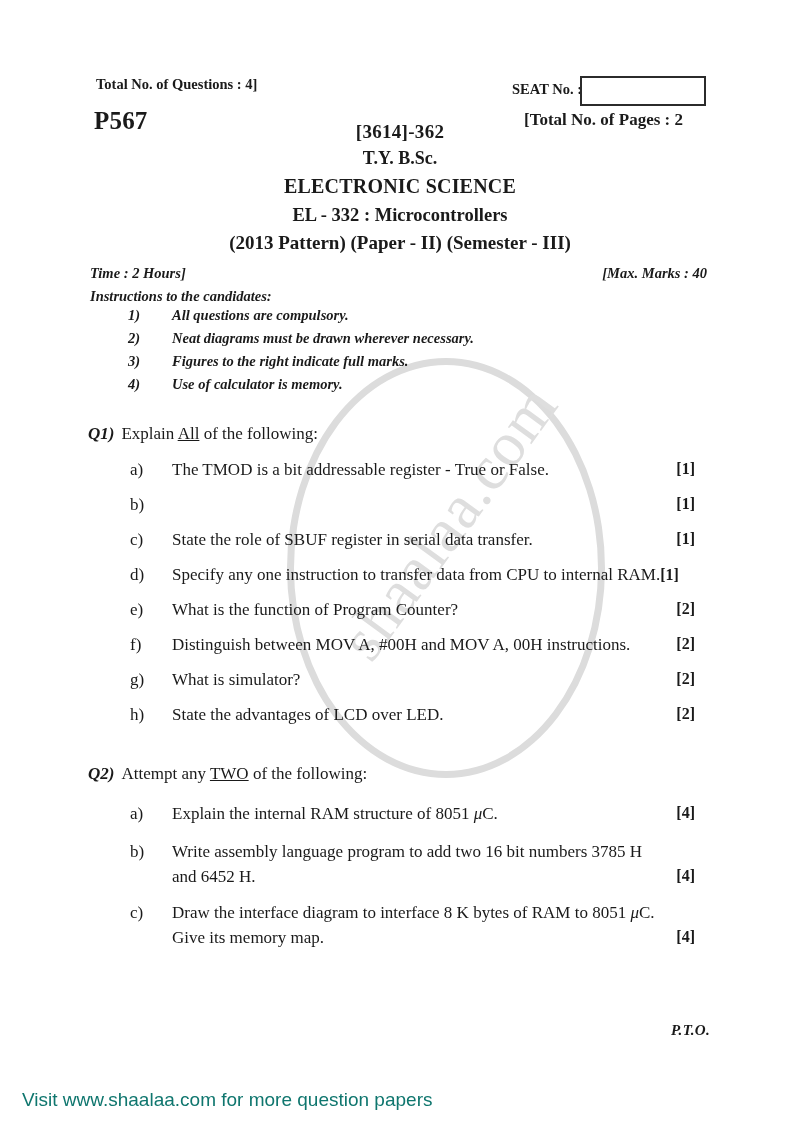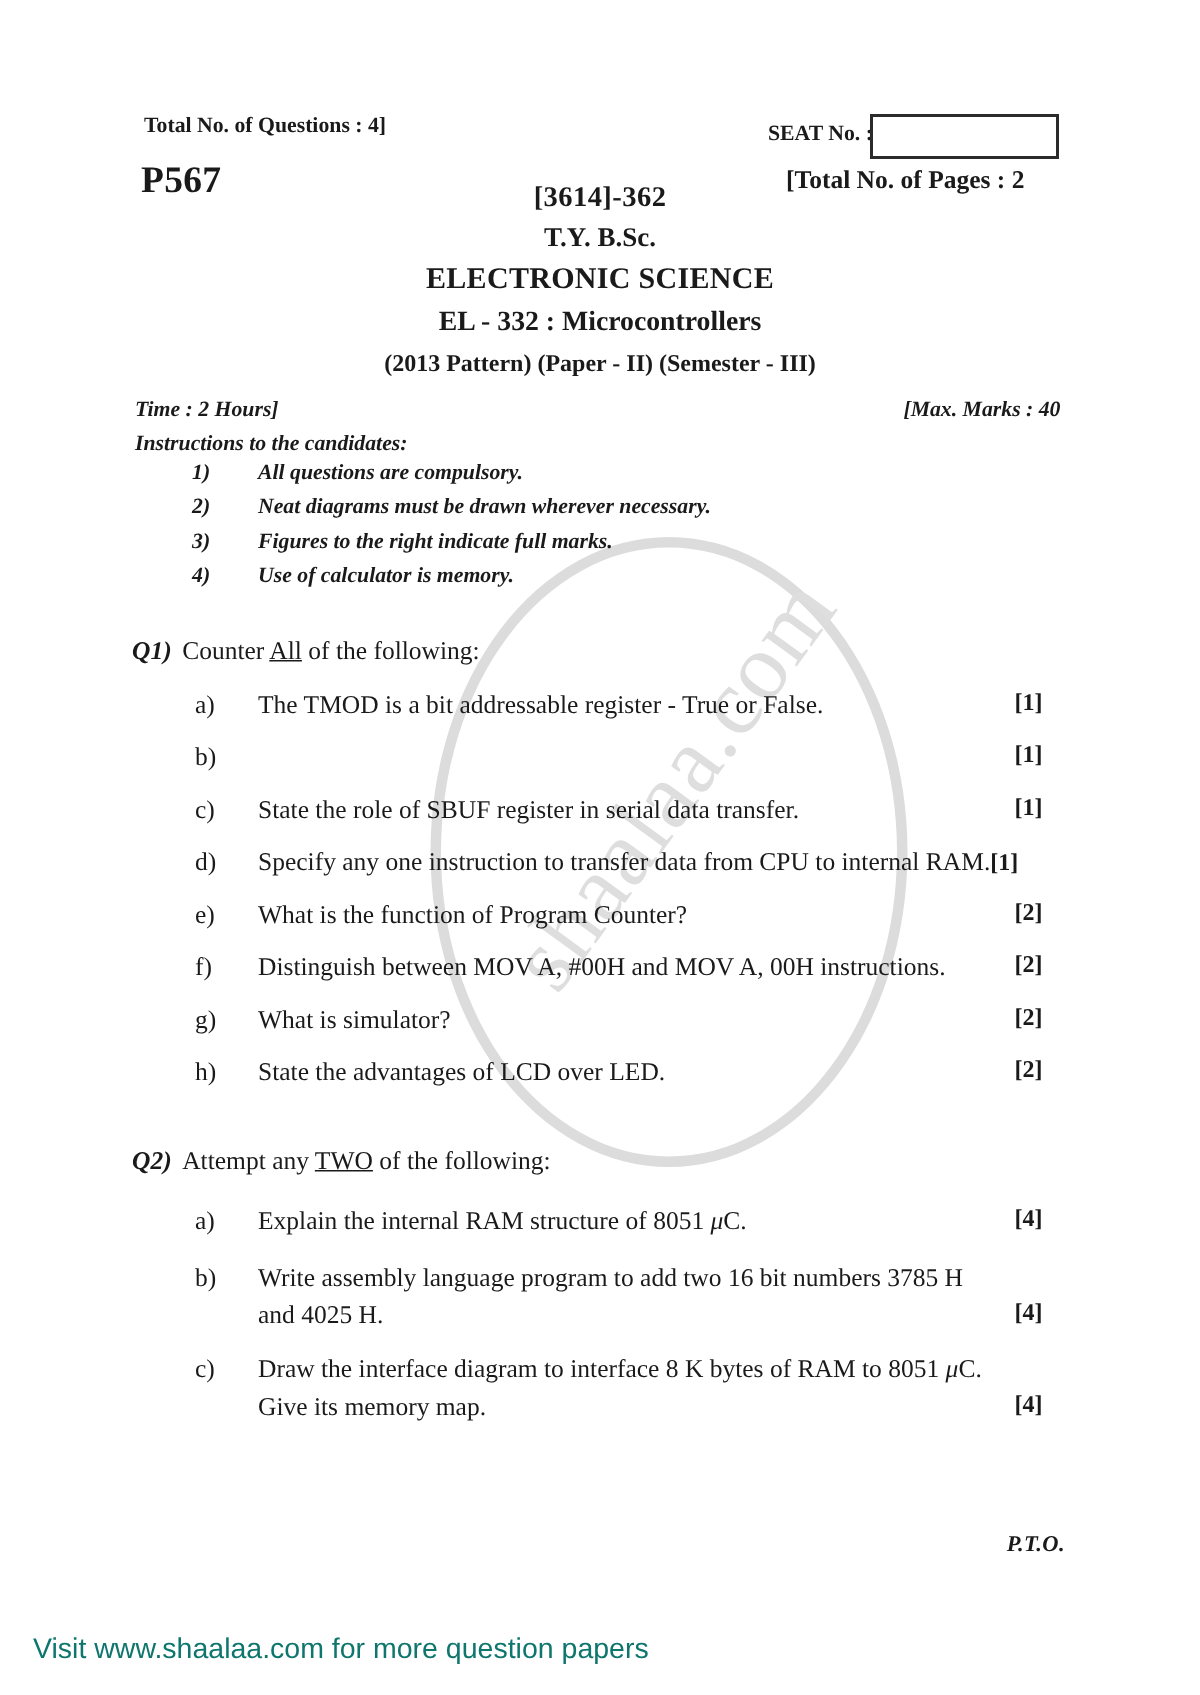--- a/index.html
+++ b/index.html
@@ -120,21 +120,21 @@
     text-align: center;
   }
   .title-line {
     font-weight: bold;
     white-space: nowrap;
   }
   .t-code      { font-size: 19px; line-height: 27px; letter-spacing: 0.3px; }
   .t-degree    { font-size: 18px; line-height: 27px; }
   .t-subject   { font-size: 20px; line-height: 29px; letter-spacing: 0.2px; }
   .t-course    { font-size: 18.5px; line-height: 28px; }
-  .t-pattern   { font-size: 16px; line-height: 28px; }
+  .t-pattern   { font-size: 19px; line-height: 28px; }
 
   
   .time-line {
     position: absolute;
     left: 90px;
     top: 265px;
     font-size: 14.5px;
     font-weight: bold;
     font-style: italic;
   }
@@ -300,21 +300,21 @@
         <span class="txt">Figures to the right indicate full marks.</span>
       </div>
       <div class="instruction">
         <span class="num">4)</span>
         <span class="txt">Use of calculator is memory.</span>
       </div>
     </div>
 
     <div class="question" style="top:424px;">
       <div class="q-head">
-        <span class="q-label">Q1)</span><span>Counter </span><span class="u">All</span><span> of the following:</span>
+        <span class="q-label">Q1)</span><span>Explain </span><span class="u">All</span><span> of the following:</span>
       </div>
 
       <div class="items" style="margin-top:10px;">
         <div class="item" style="height:35px;">
           <span class="letter">a)</span>
           <div class="body">
             <div class="line">
               <span>The TMOD is a bit addressable register - True or False.</span>
               <span class="marks">[1]</span>
             </div>
@@ -407,21 +407,21 @@
           </div>
         </div>
 
         <div class="item" style="height:61px;">
           <span class="letter">b)</span>
           <div class="body">
             <div class="line">
               <span>Write assembly language program to add two 16 bit numbers 3785 H</span>
             </div>
             <div class="line">
-              <span>and 4025 H.</span>
+              <span>and 6452 H.</span>
               <span class="marks">[4]</span>
             </div>
           </div>
         </div>
 
         <div class="item" style="height:61px;">
           <span class="letter">c)</span>
           <div class="body">
             <div class="line">
               <span>Draw the interface diagram to interface 8 K bytes of RAM to 8051 </span><span class="mu">μ</span><span>C.</span>

